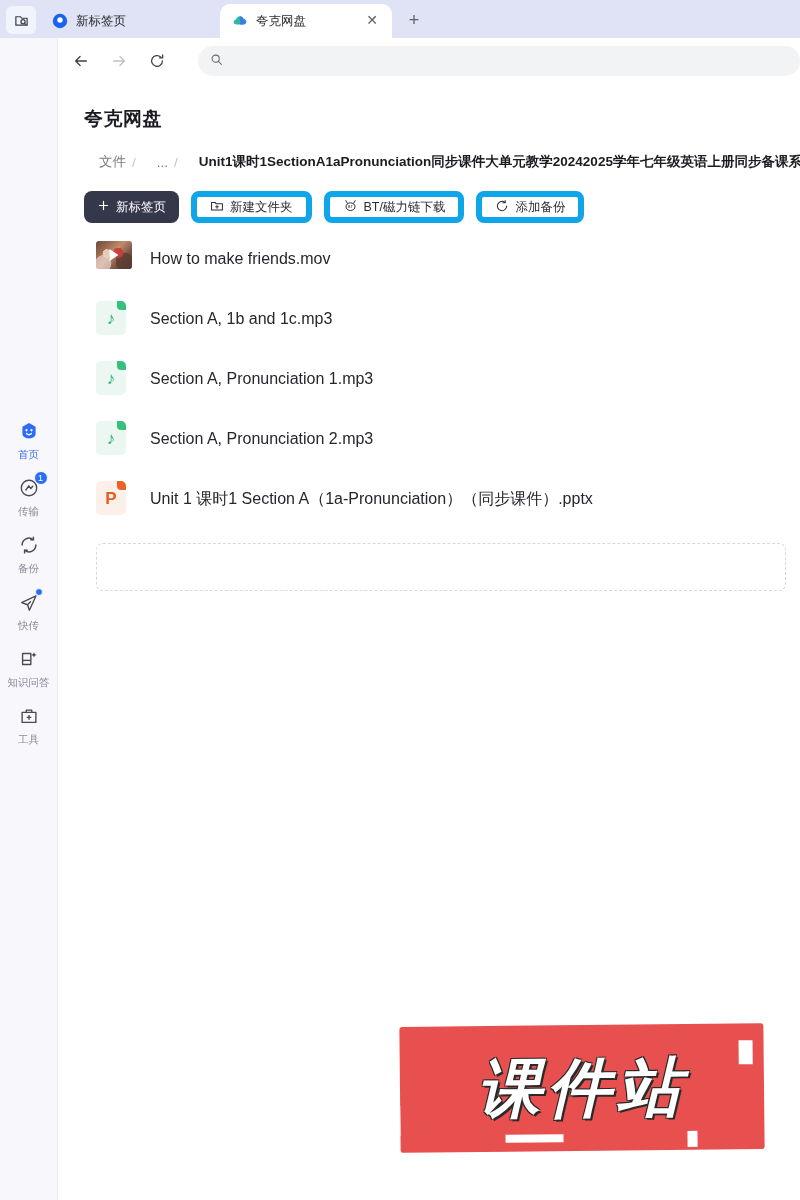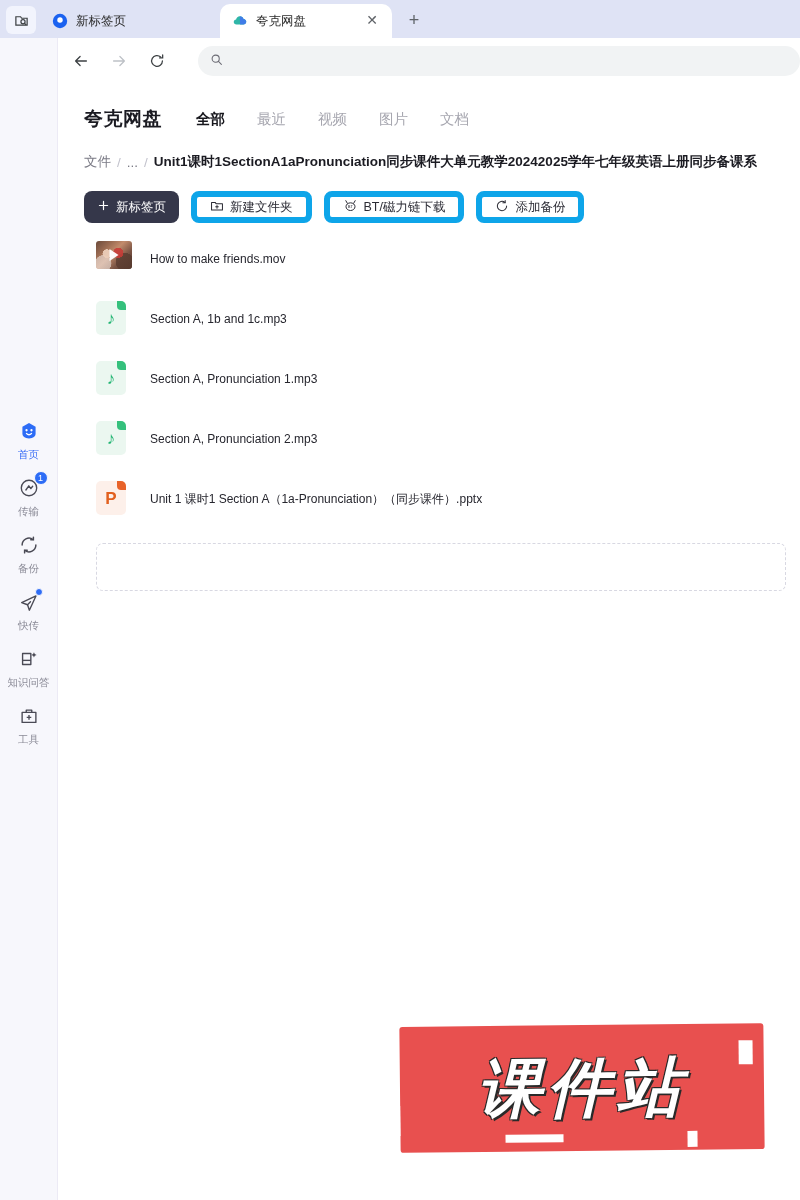--- a/index.html
+++ b/index.html
@@ -82,21 +82,21 @@
   .apphead { display: flex; align-items: center; padding: 22px 0 0 26px; gap: 26px; }
   .brand { font-size: 19px; font-weight: bold; color: #1b1b22; letter-spacing: .5px; white-space: nowrap; }
   .navtabs { display: flex; align-items: center; gap: 32px; margin-left: 8px; }
   .navtab { font-size: 14.5px; color: #a6a6af; white-space: nowrap; }
   .navtab.on { color: #17171d; font-weight: bold; }
 
   .crumbs {
     display: flex; align-items: center; gap: 6px; padding: 21px 0 0 26px;
     white-space: nowrap; font-size: 13.5px; overflow: hidden; width: 742px;
   }
-  .crumb { color: #7b7b86; }
+  .crumb { color: #7b7b86; margin-left: 15px; }
   .crumb-sep { color: #c2c2cc; }
   .crumb.cur { color: #1b1b22; font-weight: bold; }
 
   .actions { display: flex; align-items: center; gap: 12px; padding: 20px 0 0 26px; }
   .btn {
     height: 32px; border-radius: 8px; display: flex; align-items: center;
     gap: 6px; padding: 0 13px; font-size: 12.5px; white-space: nowrap;
   }
   .btn.primary { background: #35374a; color: #fff; }
   .btn.ghost { background: #fff; color: #2b2b34; border: 6px solid #0ea5e9; }
@@ -107,21 +107,21 @@
   .cbox { width: 14px; height: 14px; border: 1.4px solid #c7c7d2; border-radius: 3px; background:#fff;}
   .colname { font-size: 13px; color: #35353f; display: flex; align-items: center; gap: 5px; }
   .sortarrows { display: flex; flex-direction: column; gap: 2px; }
   .sortarrows i { display: block; width: 0; height: 0; border-left: 3.5px solid transparent; border-right: 3.5px solid transparent; }
   .sortarrows i.up { border-bottom: 4px solid #9a9aa6; }
   .sortarrows i.dn { border-top: 4px solid #9a9aa6; }
 
   .rows { padding: 6px 0 0 0; }
   .row { display: flex; align-items: center; height: 60px; padding-left: 38px; gap: 18px; }
   .ficon { width: 36px; height: 36px; flex: 0 0 36px; position: relative; }
-  .fname { font-size: 12px; color: #26262e; white-space: nowrap; text-align: center; }
+  .fname { font-size: 16px; color: #26262e; white-space: nowrap; text-align: center; }
 
   
   .thumb { width: 36px; height: 28px; border-radius: 3px; overflow: hidden; position: relative;
     background: linear-gradient(135deg,#6b4a3a 0%,#9a6b52 25%,#c28b6b 45%,#7a5444 70%,#4c3328 100%); }
   .thumb:after {
     content:""; position:absolute; inset:0;
     background:
       radial-gradient(circle at 30% 45%, rgba(235,205,185,.95) 0 14%, transparent 15%),
       radial-gradient(circle at 62% 42%, rgba(200,60,55,.9) 0 18%, transparent 19%),
       radial-gradient(circle at 20% 80%, rgba(240,230,225,.6) 0 22%, transparent 23%),
@@ -298,27 +298,20 @@
         </svg>
       </span>
       <span class="side-label">工具</span>
     </div>
   </div>
 
   <div class="main">
 
     <div class="apphead">
       <div class="brand">夸克网盘</div>
-      <div class="navtabs">
-        <div class="navtab on">全部</div>
-        <div class="navtab">最近</div>
-        <div class="navtab">视频</div>
-        <div class="navtab">图片</div>
-        <div class="navtab">文档</div>
-      </div>
     </div>
 
     <div class="crumbs">
       <span class="crumb">文件</span>
       <span class="crumb-sep">/</span>
       <span class="crumb">...</span>
       <span class="crumb-sep">/</span>
       <span class="crumb cur">Unit1课时1SectionA1aPronunciation同步课件大单元教学20242025学年七年级英语上册同步备课系</span>
     </div>
 

